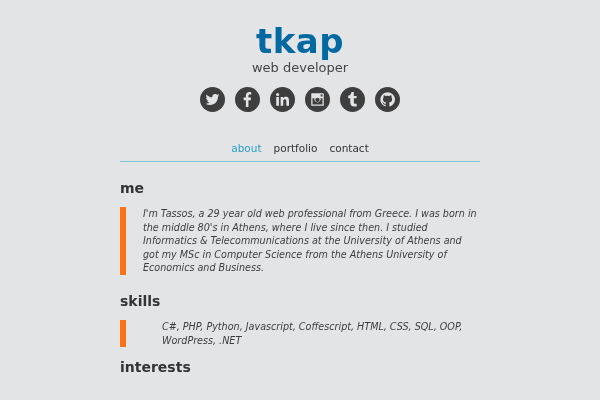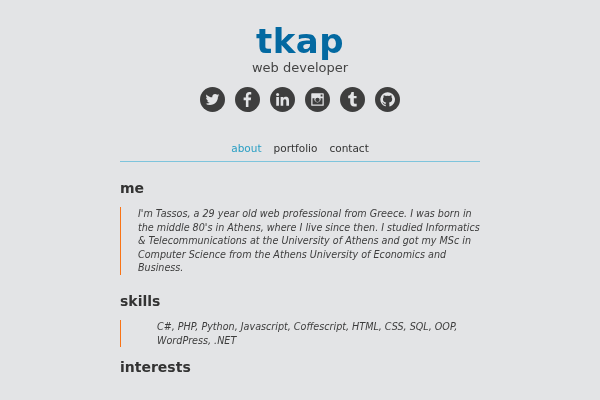--- a/index.html
+++ b/index.html
@@ -18,21 +18,21 @@
     width: 25px; height: 25px; border-radius: 50%; background: #3e3e3e;
     display: flex; align-items: center; justify-content: center;
   }
   .social .ic svg { width: 15px; height: 15px; fill: #e3e4e6; }
   .nav { display: flex; justify-content: center; gap: 12px; margin-top: 29px; font-size: 10.5px; line-height: 14px; }
   .nav a { color: #333; text-decoration: none; }
   .nav a.active { color: #2a9fc4; }
   .divider { height: 1px; background: #7ec4dc; margin-top: 6px; }
   .section-title { font-size: 14px; font-weight: bold; color: #333; margin: 19px 0 0 0; line-height: 14px; }
   .quote {
-    border-left: 1px solid #f97316; margin-top: 12px; padding-left: 17px;
+    border-left: 6px solid #f97316; margin-top: 12px; padding-left: 17px;
     font-style: italic; font-size: 9.6px; line-height: 13.6px; color: #3d3d3d;
   }
   .quote p { margin: 0; }
   .quote p + p { margin-top: 13.6px; }
   .skills .section-title { }
   .interests .section-title { margin-top: 13px; }
 </style>
 </head>
 <body>
 

